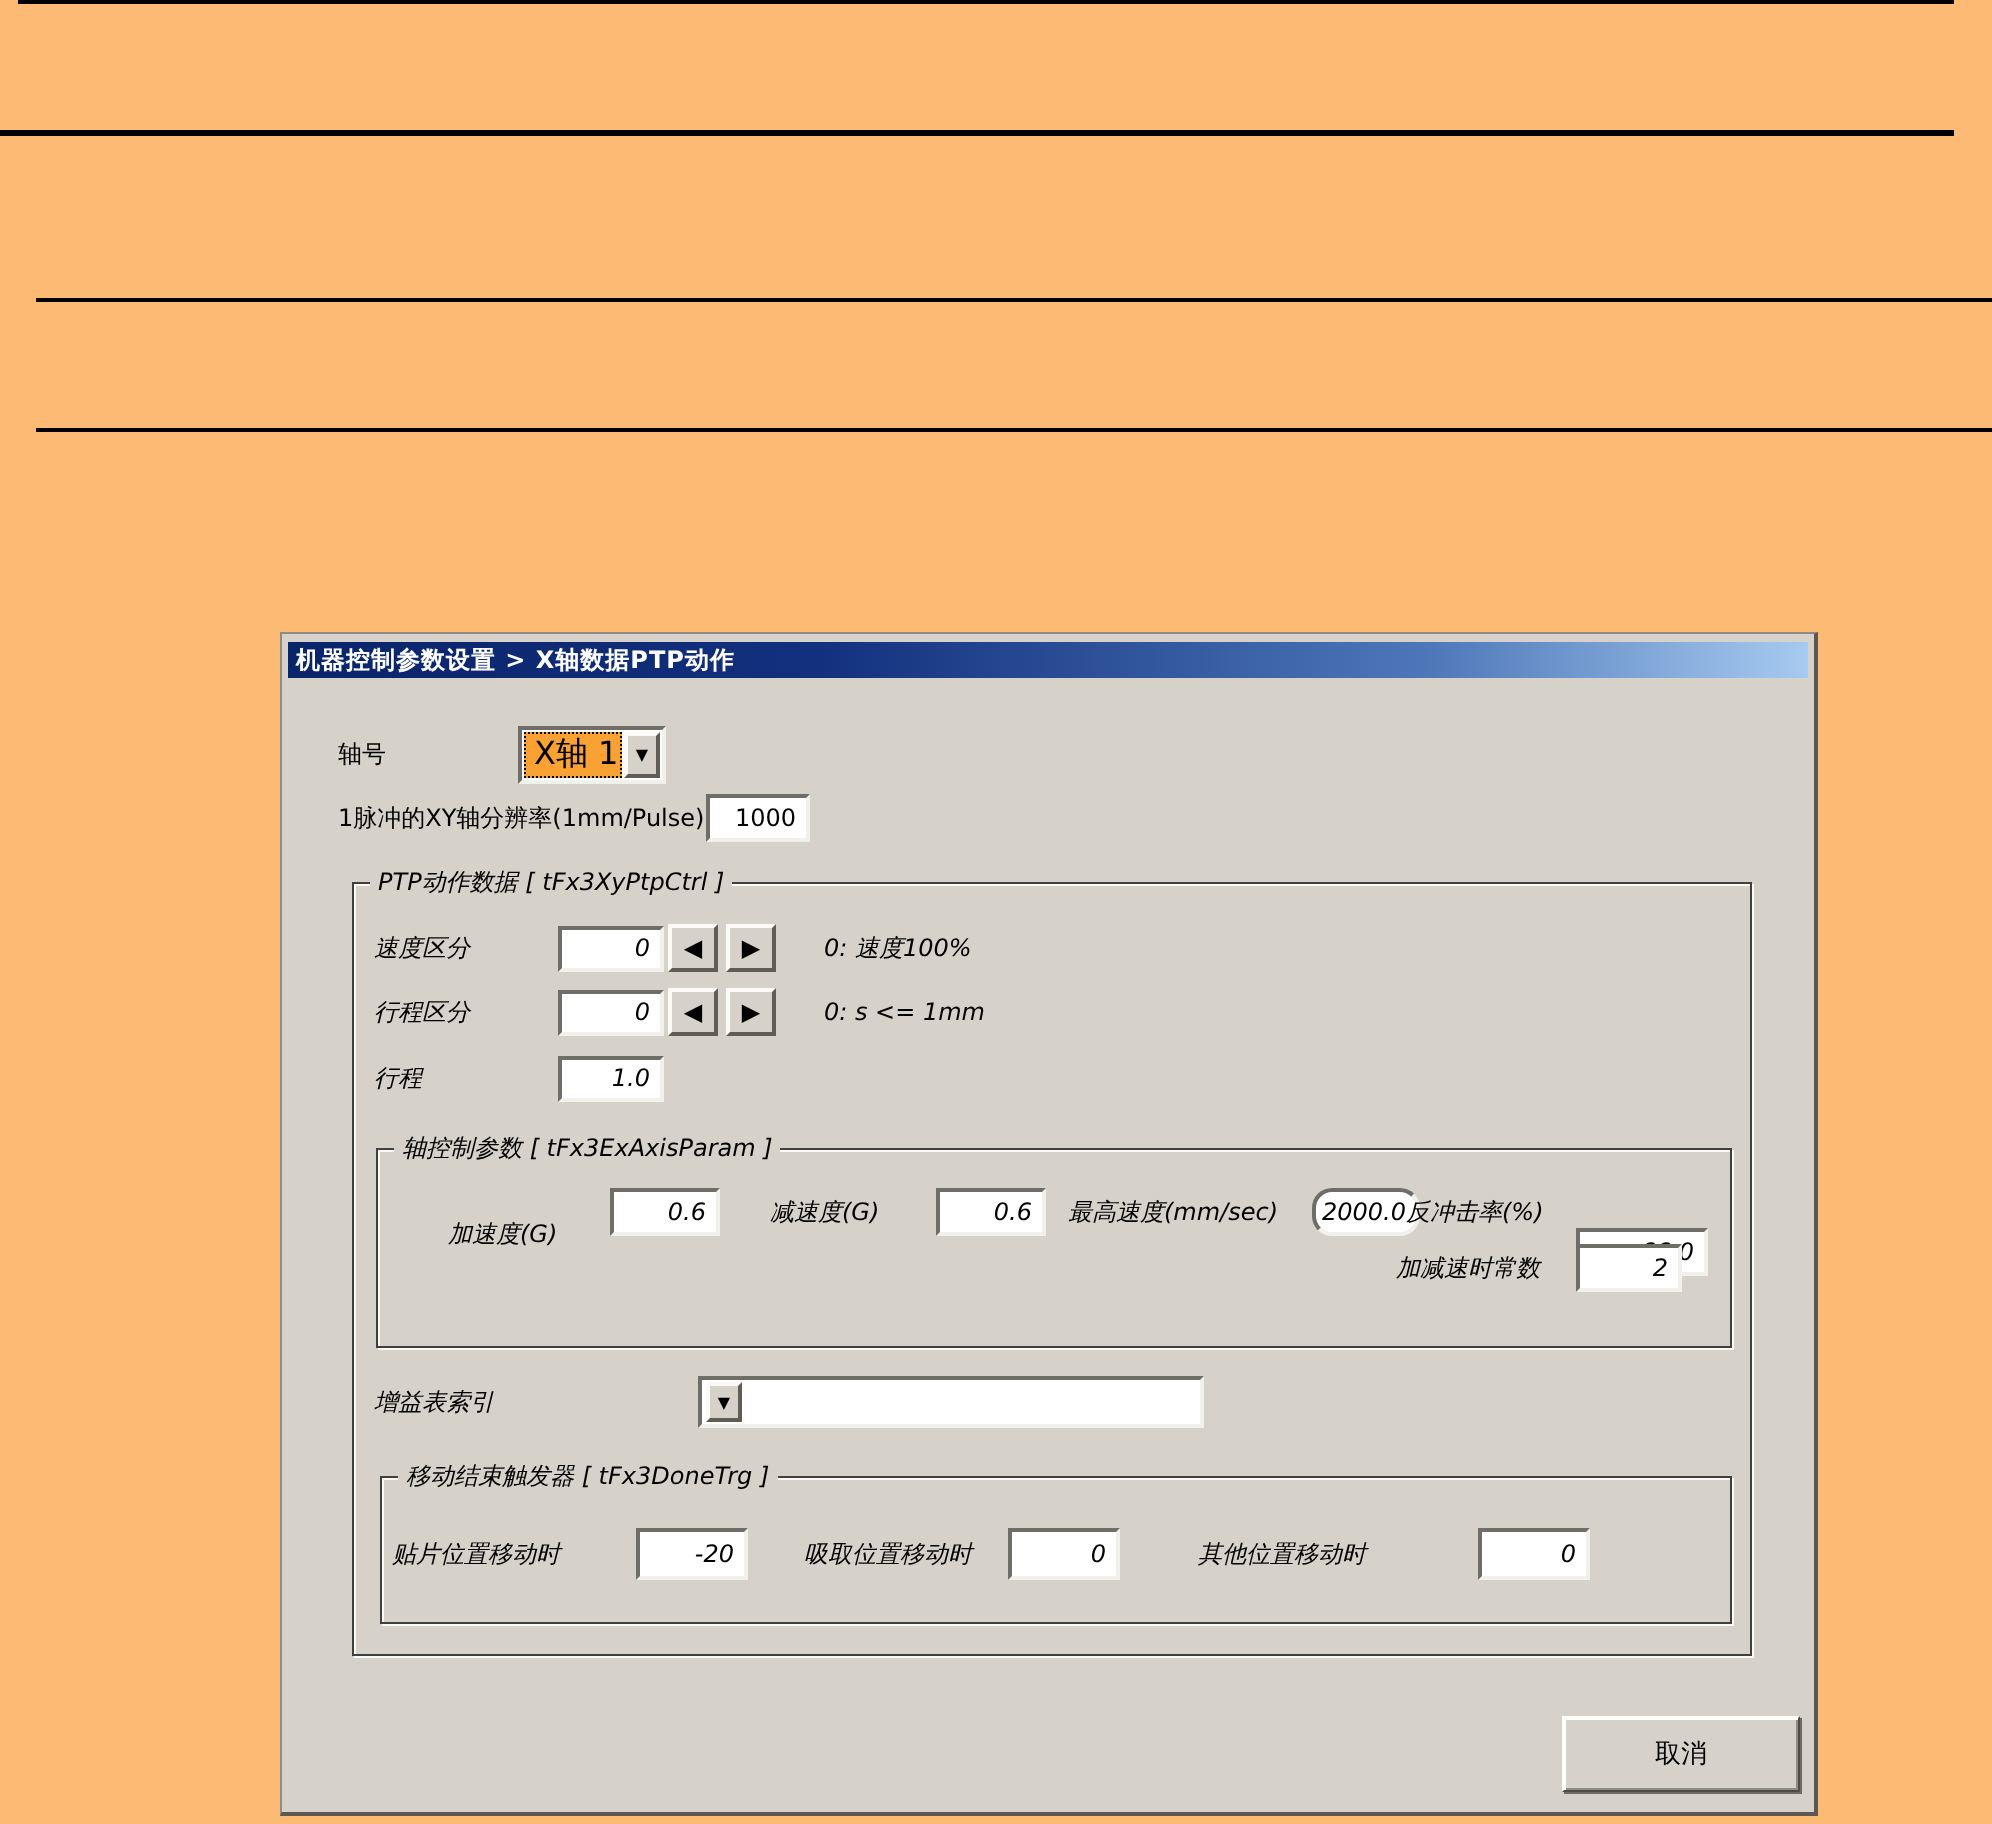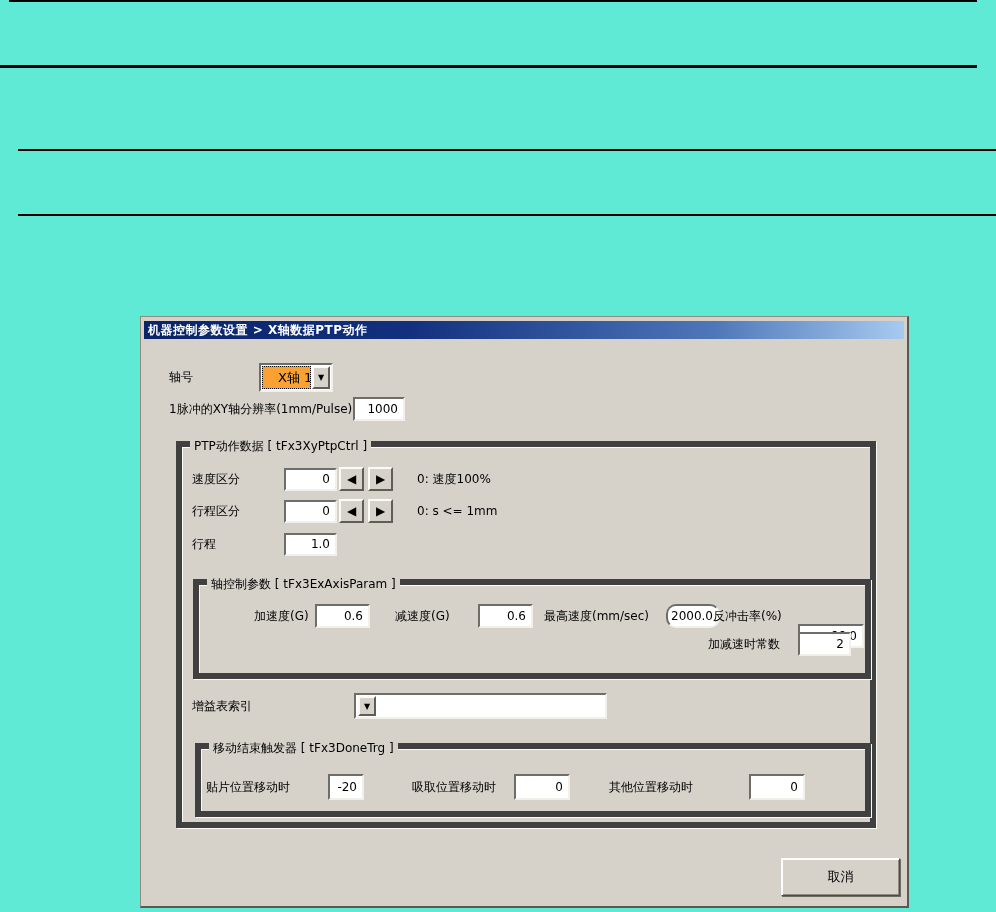--- a/index.html
+++ b/index.html
@@ -1,17 +1,17 @@
 <!DOCTYPE html>
 <html><head>
 <meta charset="utf-8">
 <style>
   html,body { margin:0; padding:0; }
   .page {
-    position:relative; width:996px; height:912px; background:#5eead4;
+    position:relative; width:996px; height:912px; background:#fdba74;
     font-family:"DejaVu Sans", sans-serif; color:#000; overflow:hidden;
   }
   .hrule { position:absolute; background:#000; }
 
   
   .dialog {
     position:absolute; left:140px; top:316px; width:769px; height:592px;
     background:#d6d2ca;
     border:1px solid #8f8c84; border-right:2px solid #5b5850; border-bottom:2px solid #5b5850;
     box-sizing:border-box;
@@ -27,22 +27,23 @@
   
   .field {
     position:absolute; background:#fff; box-sizing:border-box;
     border:2px solid; border-color:#6f6d67 #f2f0ea #f2f0ea #6f6d67;
     font-size:12px; text-align:right; padding-right:5px; overflow:hidden; white-space:nowrap;
   }
 
   
   .groupbox {
     position:absolute; box-sizing:border-box;
-    border:6px solid #404040;
+    border:1px solid #404040;
     box-shadow: inset 1px 1px 0 #fbfaf5, 1px 1px 0 #fbfaf5;
+    font-style: italic;
   }
   .gb-title {
     position:absolute; top:-8px; left:8px; background:#d6d2ca;
     padding:0 4px; font-size:12px; line-height:14px; white-space:nowrap;
   }
 
   
   .spinbtn {
     position:absolute; box-sizing:border-box; background:#d6d2ca;
     border:2px solid; border-color:#fbfaf6 #5f5d56 #5f5d56 #fbfaf6;
@@ -50,22 +51,22 @@
     font-size:12px; line-height:1; cursor:default; user-select:none;
   }
 
   
   .combo {
     position:absolute; box-sizing:border-box; background:#fff;
     border:2px solid; border-color:#6f6d67 #f2f0ea #f2f0ea #6f6d67;
     display:flex; align-items:stretch; padding:1px;
   }
   .combo-sel {
-    flex:1; font-size:13px; display:flex; align-items:center;
-    padding-left:15px; box-sizing:border-box; overflow:hidden; white-space:nowrap;
+    flex:1; font-size:16px; display:flex; align-items:center;
+    padding-left:4px; box-sizing:border-box; overflow:hidden; white-space:nowrap;
   }
   .combo-sel.orange { background:#f9a233; border:1px dotted #000; }
   .combo-sel.blue   { background:#cde1f8; border:1px solid #b8cfec; }
   .combo-arrow {
     width:18px; margin-left:1px; background:#d6d2ca;
     border:2px solid; border-color:#fbfaf6 #5f5d56 #5f5d56 #fbfaf6;
     display:flex; align-items:center; justify-content:center;
     font-size:8px; box-sizing:border-box; cursor:default; user-select:none;
   }
 
@@ -131,21 +132,21 @@
           <span>▶</span>
         </div>
       <div class="lbl" style="left:235px; top:53px; line-height:23px;">0: s &lt;= 1mm</div>
 
       <div class="lbl" style="left:10px; top:86px; line-height:23px;">行程</div>
       <div class="field" style="left:102px; top:86px; width:53px; height:23px; line-height:19px;">1.0</div>
 
       <div class="groupbox" style="left:11px; top:132px; width:678px; height:100px;">
         <div class="gb-title">轴控制参数 [ tFx3ExAxisParam ]</div>
 
-        <div class="lbl" style="left:35px; top:19px; line-height:24px;margin-left:20px;">加速度(G)</div>
+        <div class="lbl" style="left:35px; top:30px; line-height:24px;">加速度(G)</div>
         <div class="field" style="left:116px; top:19px; width:55px; height:24px; line-height:20px;">0.6</div>
 
         <div class="lbl" style="left:196px; top:19px; line-height:24px;">减速度(G)</div>
         <div class="field" style="left:279px; top:19px; width:55px; height:24px; line-height:20px;">0.6</div>
 
         <div class="lbl" style="left:345px; top:19px; line-height:24px;">最高速度(mm/sec)</div>
         <div class="field" style="left:467px; top:19px; width:54px; height:24px; line-height:20px;border-radius:10px;">2000.0</div>
 
         <div class="lbl" style="left:514px; top:19px; line-height:24px;">反冲击率(%)</div>
         <div class="field" style="left:599px; top:19px; width:66px; height:24px; line-height:20px;margin-top:20px;">66.0</div>
@@ -156,21 +157,21 @@
 
       <div class="lbl" style="left:10px; top:246px; line-height:26px;">增益表索引</div>
       <div class="combo" style="left:172px; top:246px; width:253px; height:26px;">
         <div class="combo-arrow">▼</div>
       </div>
 
       <div class="groupbox" style="left:13px; top:296px; width:676px; height:74px;">
         <div class="gb-title">移动结束触发器 [ tFx3DoneTrg ]</div>
 
         <div class="lbl" style="left:5px; top:25px; line-height:26px;">贴片位置移动时</div>
-        <div class="field" style="left:127px; top:25px; width:36px; height:26px; line-height:22px;">-20</div>
+        <div class="field" style="left:127px; top:25px; width:56px; height:26px; line-height:22px;">-20</div>
 
         <div class="lbl" style="left:211px; top:25px; line-height:26px;">吸取位置移动时</div>
         <div class="field" style="left:313px; top:25px; width:56px; height:26px; line-height:22px;">0</div>
 
         <div class="lbl" style="left:408px; top:25px; line-height:26px;text-align:right;">其他位置移动时</div>
         <div class="field" style="left:548px; top:25px; width:56px; height:26px; line-height:22px;">0</div>
       </div>
     </div>
 
     <div class="btn btn-cancel" style="left:640px; top:541px; width:119px; height:38px;">取消</div>

